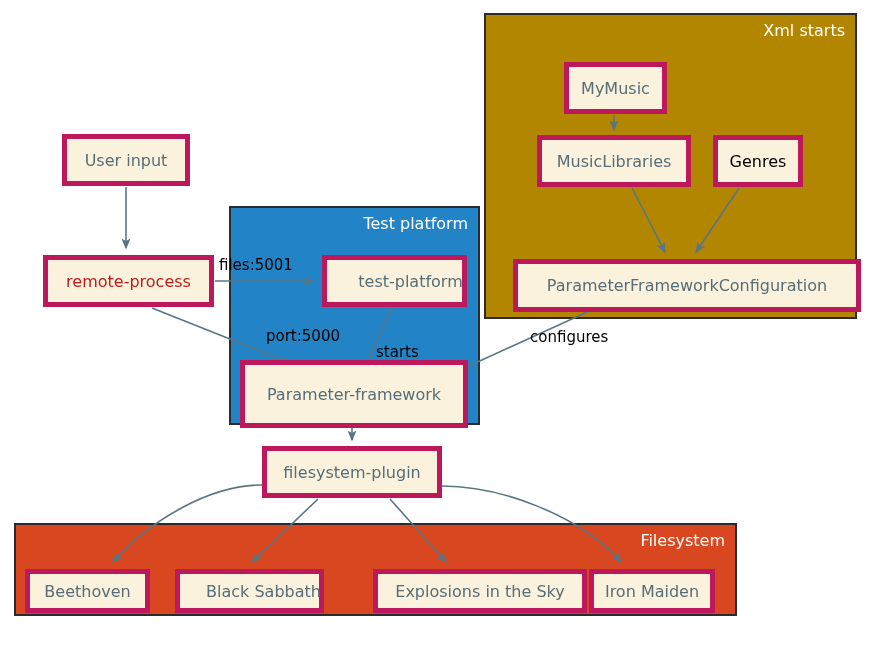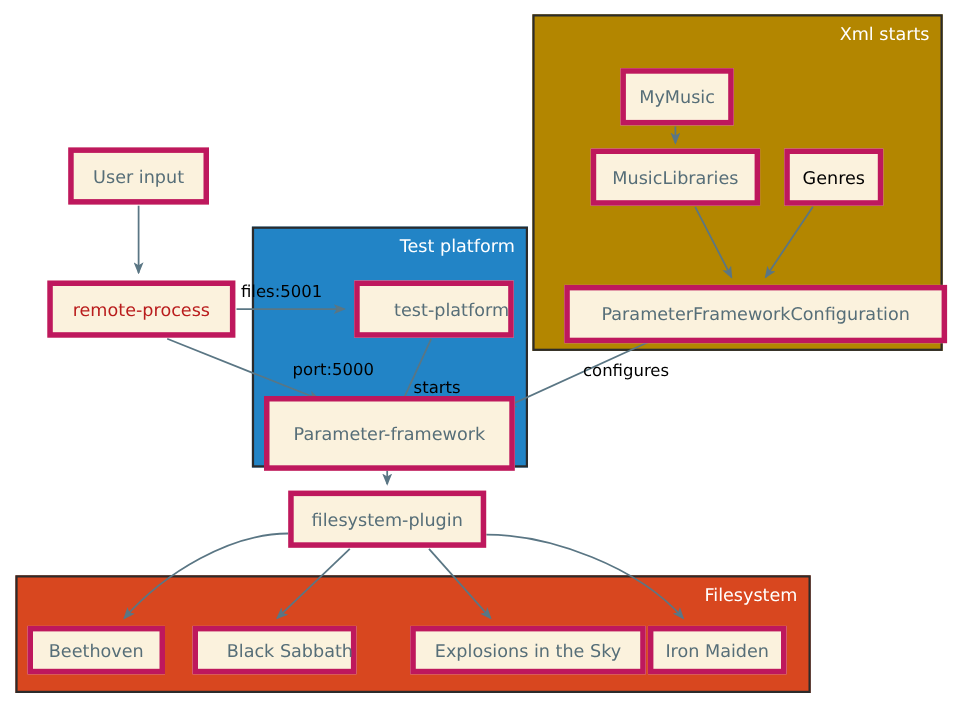--- a/index.html
+++ b/index.html
@@ -64,21 +64,21 @@
 <div id="canvas">
 
   <div class="group" id="group-xml" style="left: 484px; top: 13px; width: 373px; height: 306px; background: rgb(179, 134, 0); border-color: rgb(43, 43, 43);">
     <span class="group-label">Xml starts</span>
   </div>
 
   <div class="group" id="group-test" style="left: 229px; top: 206px; width: 251px; height: 219px; background: rgb(34, 132, 198); border-color: rgb(43, 43, 43);">
     <span class="group-label">Test platform</span>
   </div>
 
-  <div class="group" id="group-fs" style="left: 14px; top: 523px; width: 723px; height: 107px; background: rgb(216, 71, 31); border-color: rgb(43, 43, 43);">
+  <div class="group" id="group-fs" style="left: 14px; top: 523px; width: 723px; height: 93px; background: rgb(216, 71, 31); border-color: rgb(43, 43, 43);">
     <span class="group-label">Filesystem</span>
   </div>
 
   <svg class="edges" viewBox="0 0 871 645">
     <defs>
       <marker id="ah" markerWidth="11" markerHeight="9" refX="9.5" refY="4.5" orient="auto" markerUnits="userSpaceOnUse">
         <path d="M0,0 L11,4.5 L0,9 L2.6,4.5 Z" fill="#5a7684"></path>
       </marker>
     </defs>
     <g fill="none" stroke="#5a7684" stroke-width="1.6" marker-end="url(#ah)">

